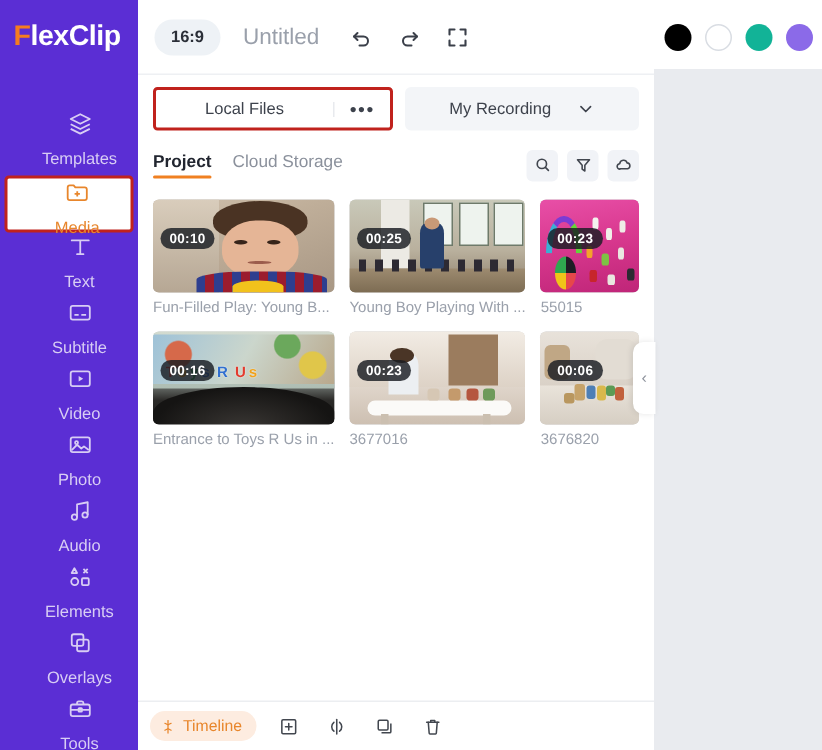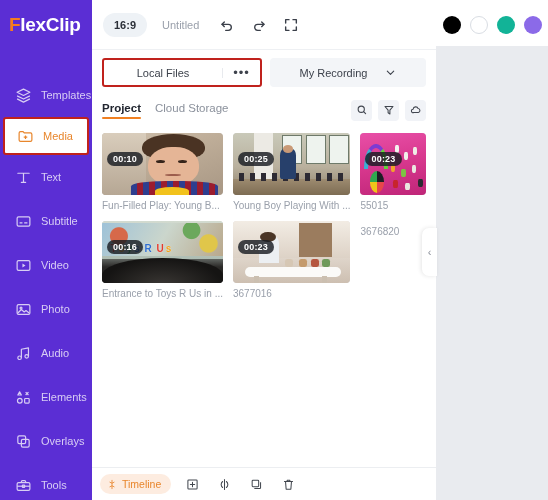--- a/index.html
+++ b/index.html
@@ -39,20 +39,21 @@
   .nav { margin-top: 23px; }
   .nav-item {
     height: 44px;
     display: flex;
     align-items: center;
     padding-left: 14px;
     gap: 9px;
     color: #d8cdf4;
     font-size: 11px;
     position: relative;
+    flex-direction: column;
   }
   .nav-item .ico {
     width: 18px; height: 18px;
     display: flex; align-items: center; justify-content: center;
     color: #d8cdf4;
     flex: 0 0 18px;
   }
   .nav-item.active {
     background: #ffffff;
     color: #e8862c;
@@ -88,21 +89,21 @@
   .ratio-chip {
     background: #eef2f6;
     color: #2b2f38;
     font-size: 11px;
     font-weight: bold;
     border-radius: 13px;
     padding: 6px 11px;
   }
   .doc-title {
     color: #9aa0ab;
-    font-size: 11px;
+    font-size: 15px;
     margin-left: 9px;
     margin-right: 9px;
   }
   .tb-btn {
     width: 26px; height: 26px;
     display: flex; align-items: center; justify-content: center;
     color: #3a3f49;
   }
   .tb-btn svg { width: 16px; height: 16px; display:block; }
 
@@ -644,20 +645,34 @@
             <div class="tt" style="left:56%;background:#c49a6c;"></div>
             <div class="tt" style="left:66%;background:#b5563f;"></div>
             <div class="tt" style="left:76%;background:#6f9a5b;"></div>
           </div>
           <div class="dur">00:23</div>
         </div>
         <div class="caption">3677016</div>
       </div>
 
       <div class="card">
+        <div class="thumb">
+          <div class="sc sc6">
+            <div class="pil"></div>
+              <div class="bed"></div>
+              <div class="bsk"></div>
+            <div class="blk" style="left:34%;bottom:26%;width:11%;height:17%;background:#c6a36a;"></div>
+            <div class="blk" style="left:47%;bottom:28%;width:9%;height:14%;background:#4e7fb5;"></div>
+            <div class="blk" style="left:57%;bottom:26%;width:9%;height:16%;background:#d9b84c;"></div>
+            <div class="blk" style="left:67%;bottom:30%;width:8%;height:12%;background:#5c9a54;"></div>
+            <div class="blk" style="left:75%;bottom:26%;width:9%;height:15%;background:#c1613d;"></div>
+            <div class="blk" style="left:24%;bottom:22%;width:10%;height:12%;background:#b9975f;"></div>
+          </div>
+          <div class="dur">00:06</div>
+        </div>
         <div class="caption">3676820</div>
       </div>
 
     </div>
 
     <div class="collapse-handle">
       <span>‹</span>
     </div>
 
     <div class="bottombar">

